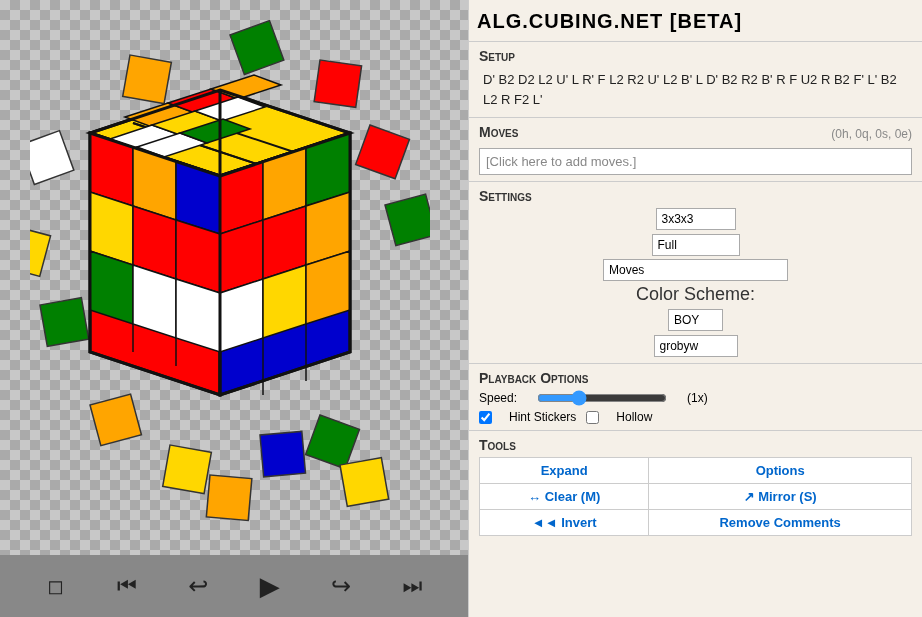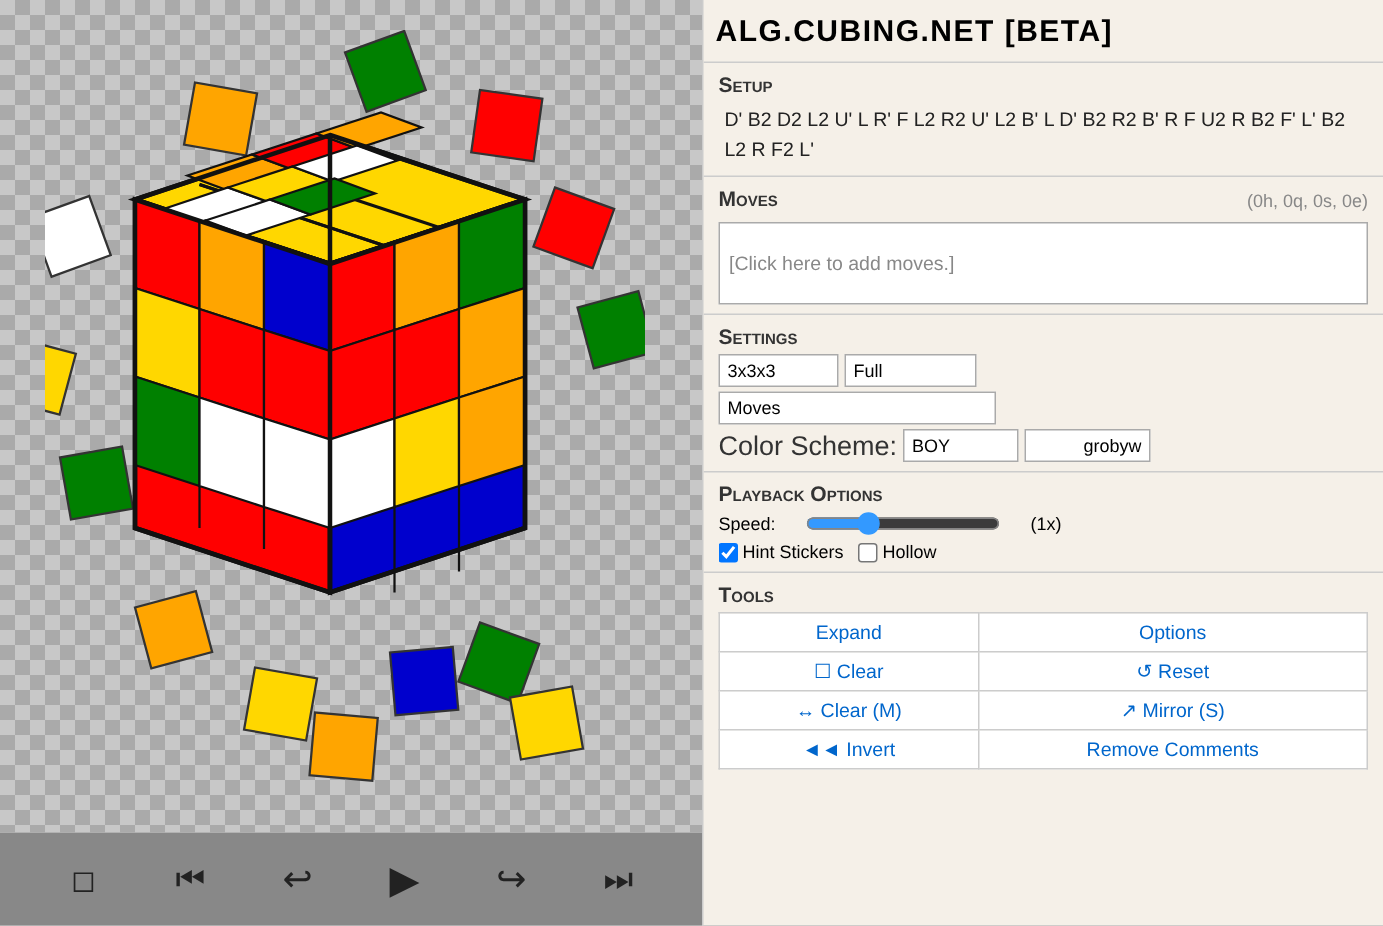--- a/index.html
+++ b/index.html
@@ -114,39 +114,40 @@
     }
 
     .moves-counter {
       font-size: 12px;
       color: #888;
     }
 
     .moves-input {
       width: 100%;
       border: 1px solid #aaa;
-      padding: 19px 6px;
+      padding: 5px 6px;
       font-size: 13px;
       color: #888;
       background: #fff;
       margin-top: 4px;
       cursor: text;
     }
 
     .settings-grid {
       display: grid;
       grid-template-columns: 1fr;
       gap: 3px;
       margin-top: 4px;
     }
 
     .settings-row {
       display: flex;
       align-items: center;
       gap: 4px;
+      flex-direction: column;
     }
 
     .settings-input {
       border: 1px solid #aaa;
       padding: 3px 5px;
       font-size: 12px;
       background: #fff;
     }
 
     .settings-label {
@@ -175,38 +176,39 @@
     .checkbox-row {
       display: flex;
       align-items: center;
       gap: 10px;
       margin-top: 4px;
     }
 
     .checkbox-item {
       display: flex;
       align-items: center;
-      gap: 3px;
+      gap: 17px;
       font-size: 12px;
     }
 
     
     .tools-table {
       width: 100%;
       border-collapse: collapse;
       margin-top: 4px;
     }
 
     .tools-table td {
       border: 1px solid #ccc;
       padding: 5px 8px;
       text-align: center;
       font-size: 13px;
       cursor: pointer;
       background: #fff;
+      font-weight: bold;
     }
 
     .tool-link {
       color: #0066cc;
       text-decoration: none;
     }
 
     
   </style>
 </head>
@@ -366,22 +368,22 @@
     <div class="settings-grid">
       <div class="settings-row">
         <input class="settings-input" type="text" style="width: 80px;" value="3x3x3">
         <input class="settings-input" type="text" style="width: 88px;" value="Full">
       </div>
       <div class="settings-row">
         <input class="settings-input" type="text" style="width: 185px;" value="Moves">
       </div>
       <div class="settings-row">
         <span class="settings-label">Color Scheme:</span>
-        <input class="settings-input" type="text" style="width: 77px;" value="BOY">
-        <input class="settings-input" type="text" style="width: 84px; text-align: right;" value="grobyw">
+        <input class="settings-input" type="text" style="width: 55px;" value="BOY">
+        <input class="settings-input" type="text" style="width: 84px;" value="grobyw">
       </div>
     </div>
   </div>
 
   <div class="section">
     <div class="section-title">Playback Options</div>
     <div class="speed-row">
       <span class="speed-label">Speed:</span>
       <input type="range" min="0" max="100" value="30" style="width: 130px; accent-color: rgb(51, 153, 255);">
       <span class="speed-val">(1x)</span>
@@ -400,24 +402,20 @@
 
   <div class="section">
     <div class="section-title">Tools</div>
     <table class="tools-table">
       <tbody>
           <tr>
         <td><span class="tool-link">Expand</span></td>
         <td><span class="tool-link">Options</span></td>
       </tr>
       <tr>
-        <td><span class="tool-link">☐ Clear</span></td>
-        <td><span class="tool-link">↺ Reset</span></td>
-      </tr>
-      <tr>
         <td><span class="tool-link">↔ Clear (M)</span></td>
         <td><span class="tool-link">↗ Mirror (S)</span></td>
       </tr>
       <tr>
         <td><span class="tool-link">◄◄ Invert</span></td>
         <td><span class="tool-link">Remove Comments</span></td>
       </tr>
     </tbody>
       </table>
   </div>

